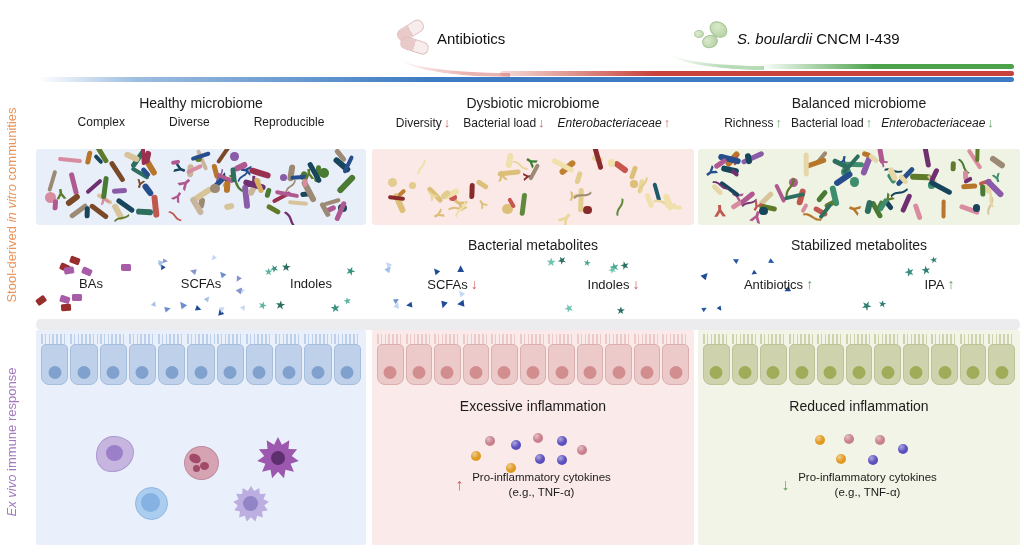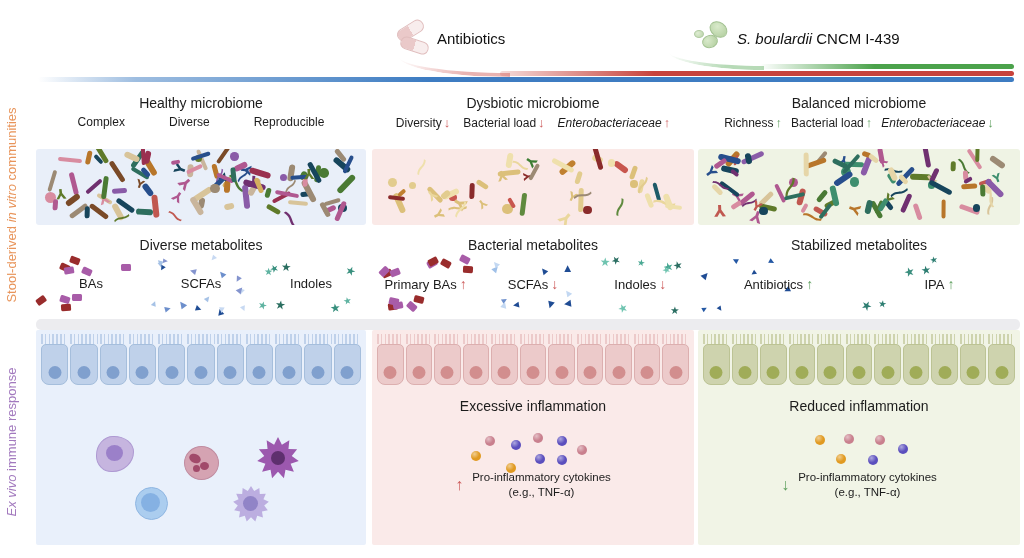--- a/index.html
+++ b/index.html
@@ -218,21 +218,20 @@
       <span class="bact" style="left: 55.9217px; top: 3.31395px; width: 20.3611px; height: 4.8407px; background: rgb(95, 122, 42); border-radius: 4.8407px; transform: rotate(58.7827deg);"></span>
       <span class="bact" style="left: 88.3373px; top: 5.49407px; width: 16.3521px; height: 5.53938px; background: rgb(216, 196, 154); border-radius: 5.53938px; transform: rotate(24.5867deg);"></span>
       <span class="bact" style="left: 190.2px; top: 22.7318px; width: 14.5996px; height: 5.35505px; background: rgb(46, 110, 94); border-radius: 5.35505px; transform: rotate(84.2059deg);"></span>
       <span class="bact" style="left: 107.722px; top: 54.3116px; width: 22.7359px; height: 6.09627px; background: rgb(192, 88, 80); border-radius: 6.09627px; transform: rotate(83.8405deg);"></span>
       <span class="bact" style="left: 229.616px; top: 57.539px; width: 15.4842px; height: 4.82738px; background: rgb(95, 122, 42); border-radius: 4.82738px; transform: rotate(29.2286deg);"></span>
       <span class="bact" style="left: 14.4343px; top: 52.732px; width: 10.52px; height: 5.17591px; background: rgb(176, 88, 144); border-radius: 5.17591px; transform: rotate(94.093deg);"></span>
       <span class="bact" style="left: 206.519px; top: 33.4143px; width: 23.4127px; height: 5.94542px; background: rgb(112, 48, 112); border-radius: 5.94542px; transform: rotate(15.836deg);"></span>
       <span class="bact" style="left: 214.981px; top: 34.099px; width: 16.0504px; height: 4.71387px; background: rgb(212, 174, 94); border-radius: 4.71387px; transform: rotate(66.9291deg);"></span>
       <span class="bact" style="left: 268.385px; top: 16.8229px; color: rgb(95, 122, 42); font: bold 13.9488px &quot;DejaVu Sans&quot;, sans-serif; transform: rotate(177.297deg);">Y</span>
     </div>
-  <h3 class="abs c0 xtitle" style="margin:0;font-weight:400">Diverse metabolites</h3>
   <div class="abs c0 groups">
     <div class="group">
         <div class="glabel"><span>BAs</span></div>
         <span class="met" style="width: 10px; height: 6.5px; background: rgb(168, 92, 168); border-radius: 1.5px; transform: rotate(17.1219deg); left: 24.4838px; top: 41.8508px;"></span>
         <span class="met" style="width: 10px; height: 6.5px; background: rgb(153, 44, 44); border-radius: 1.5px; transform: rotate(-35.5107deg); left: 0.107039px; top: 42.5122px;"></span>
         <span class="met" style="width: 10px; height: 6.5px; background: rgb(153, 44, 44); border-radius: 1.5px; transform: rotate(20.3776deg); left: 34.422px; top: 3.34816px;"></span>
         <span class="met" style="width: 10px; height: 6.5px; background: rgb(153, 44, 44); border-radius: 1.5px; transform: rotate(23.9395deg); left: 23.7867px; top: 9.75165px;"></span>
         <span class="met" style="width: 10px; height: 6.5px; background: rgb(168, 92, 168); border-radius: 1.5px; transform: rotate(23.6027deg); left: 46.2265px; top: 14.1958px;"></span>
         <span class="met" style="width: 10px; height: 6.5px; background: rgb(168, 92, 168); border-radius: 1.5px; transform: rotate(1.68911deg); left: 35.8019px; top: 40.2219px;"></span>
         <span class="met" style="width: 10px; height: 6.5px; background: rgb(153, 44, 44); border-radius: 1.5px; transform: rotate(-3.95513deg); left: 24.5251px; top: 50.0302px;"></span>
@@ -335,36 +334,20 @@
       <span class="bact" style="left: 200.123px; top: 25.9448px; width: 12.9392px; height: 5.29568px; background: rgb(226, 204, 142); border-radius: 5.29568px; transform: rotate(107.479deg);"></span>
       <span class="bact" style="left: 92.1876px; top: 39.8347px; width: 16.4682px; height: 4.55575px; background: rgb(138, 43, 43); border-radius: 4.55575px; transform: rotate(91.9459deg);"></span>
       <span class="bact" style="left: 103.634px; top: 33.144px; width: 12.7014px; height: 4.51562px; background: rgb(220, 192, 122); border-radius: 4.51562px; transform: rotate(33.1058deg);"></span>
       <span class="bact" style="left: 235.649px; top: 10.2828px; width: 7.3175px; height: 7.3175px; background: rgb(239, 224, 172); border-radius: 50%;"></span>
       <span class="bact" style="left: 214.223px; top: 6.52491px; width: 24.4109px; height: 4.58116px; background: rgb(138, 43, 43); border-radius: 4.58116px; transform: rotate(74.0483deg);"></span>
       <span class="bact" style="left: 16.3756px; top: 29.4152px; width: 8.96963px; height: 8.96963px; background: rgb(226, 204, 142); border-radius: 50%;"></span>
       <span class="bact" style="left: 269.941px; top: 48.5796px; width: 14.8648px; height: 4.56621px; background: rgb(239, 224, 172); border-radius: 4.56621px; transform: rotate(68.4967deg);"></span>
     </div>
   <h3 class="abs c1 xtitle" style="margin:0;font-weight:400">Bacterial metabolites</h3>
   <div class="abs c1 groups">
-    <div class="group">
-        <div class="glabel"><span>Primary BAs</span><span class="garr" style="color: rgb(205, 91, 91);">↑</span></div>
-        <span class="met" style="width: 10px; height: 6.5px; background: rgb(168, 92, 168); border-radius: 1.5px; transform: rotate(41.3275deg); left: 35.0998px; top: 48.7448px;"></span>
-        <span class="met" style="width: 10px; height: 6.5px; background: rgb(153, 44, 44); border-radius: 1.5px; transform: rotate(-23.089deg); left: 9.80649px; top: 15.6688px;"></span>
-        <span class="met" style="width: 10px; height: 6.5px; background: rgb(153, 44, 44); border-radius: 1.5px; transform: rotate(-7.94133deg); left: 15.8016px; top: 49.486px;"></span>
-        <span class="met" style="width: 10px; height: 6.5px; background: rgb(168, 92, 168); border-radius: 1.5px; transform: rotate(-21.9942deg); left: 18.2515px; top: 15.1416px;"></span>
-        <span class="met" style="width: 10px; height: 6.5px; background: rgb(153, 44, 44); border-radius: 1.5px; transform: rotate(29.1358deg); left: 68.7281px; top: 5.80855px;"></span>
-        <span class="met" style="width: 10px; height: 6.5px; background: rgb(168, 92, 168); border-radius: 1.5px; transform: rotate(-28.9254deg); left: 54.542px; top: 5.72574px;"></span>
-        <span class="met" style="width: 10px; height: 6.5px; background: rgb(168, 92, 168); border-radius: 1.5px; transform: rotate(27.8737deg); left: 87.6095px; top: 1.98144px;"></span>
-        <span class="met" style="width: 10px; height: 6.5px; background: rgb(153, 44, 44); border-radius: 1.5px; transform: rotate(3.00838deg); left: 90.5379px; top: 11.6417px;"></span>
-        <span class="met" style="width: 10px; height: 6.5px; background: rgb(153, 44, 44); border-radius: 1.5px; transform: rotate(14.4686deg); left: 42.401px; top: 42.2401px;"></span>
-        <span class="met" style="width: 10px; height: 6.5px; background: rgb(153, 44, 44); border-radius: 1.5px; transform: rotate(-27.4632deg); left: 55.8402px; top: 3.92102px;"></span>
-        <span class="met" style="width: 10px; height: 6.5px; background: rgb(168, 92, 168); border-radius: 1.5px; transform: rotate(-44.4552deg); left: 7.12228px; top: 13.9146px;"></span>
-        <span class="met" style="width: 10px; height: 6.5px; background: rgb(168, 92, 168); border-radius: 1.5px; transform: rotate(-9.90221deg); left: 20.8262px; top: 48.1804px;"></span>
-        <span class="met" style="width: 10px; height: 6.5px; background: rgb(168, 92, 168); border-radius: 1.5px; transform: rotate(12.3979deg); left: 17.4875px; top: 43.6737px;"></span>
-      </div>
     <div class="group">
         <div class="glabel"><span>SCFAs</span><span class="garr" style="color: rgb(205, 91, 91);">↓</span></div>
         <span class="met" style="color: rgb(31, 76, 148); font-size: 11.5716px; transform: rotate(359.232deg); left: 83.144px; top: 8.67984px;">▲</span>
         <span class="met" style="color: rgb(195, 216, 242); font-size: 10.2265px; transform: rotate(322.792deg); left: 83.5026px; top: 33.9907px;">▲</span>
         <span class="met" style="color: rgb(159, 192, 232); font-size: 10.5728px; transform: rotate(40.6393deg); left: 11.7164px; top: 9.44758px;">▲</span>
         <span class="met" style="color: rgb(195, 216, 242); font-size: 9.95146px; transform: rotate(319.902deg); left: 11.2145px; top: 4.73997px;">▲</span>
         <span class="met" style="color: rgb(31, 76, 148); font-size: 11.733px; transform: rotate(262.432deg); left: 81.6047px; top: 44.2351px;">▲</span>
         <span class="met" style="color: rgb(109, 143, 204); font-size: 8.95962px; transform: rotate(57.8158deg); left: 20.3269px; top: 41.5648px;">▲</span>
         <span class="met" style="color: rgb(195, 216, 242); font-size: 10.5343px; transform: rotate(15.5689deg); left: 19.6799px; top: 45.3504px;">▲</span>
         <span class="met" style="color: rgb(31, 76, 148); font-size: 10.1372px; transform: rotate(261.014deg); left: 31.9302px; top: 45.7129px;">▲</span>

